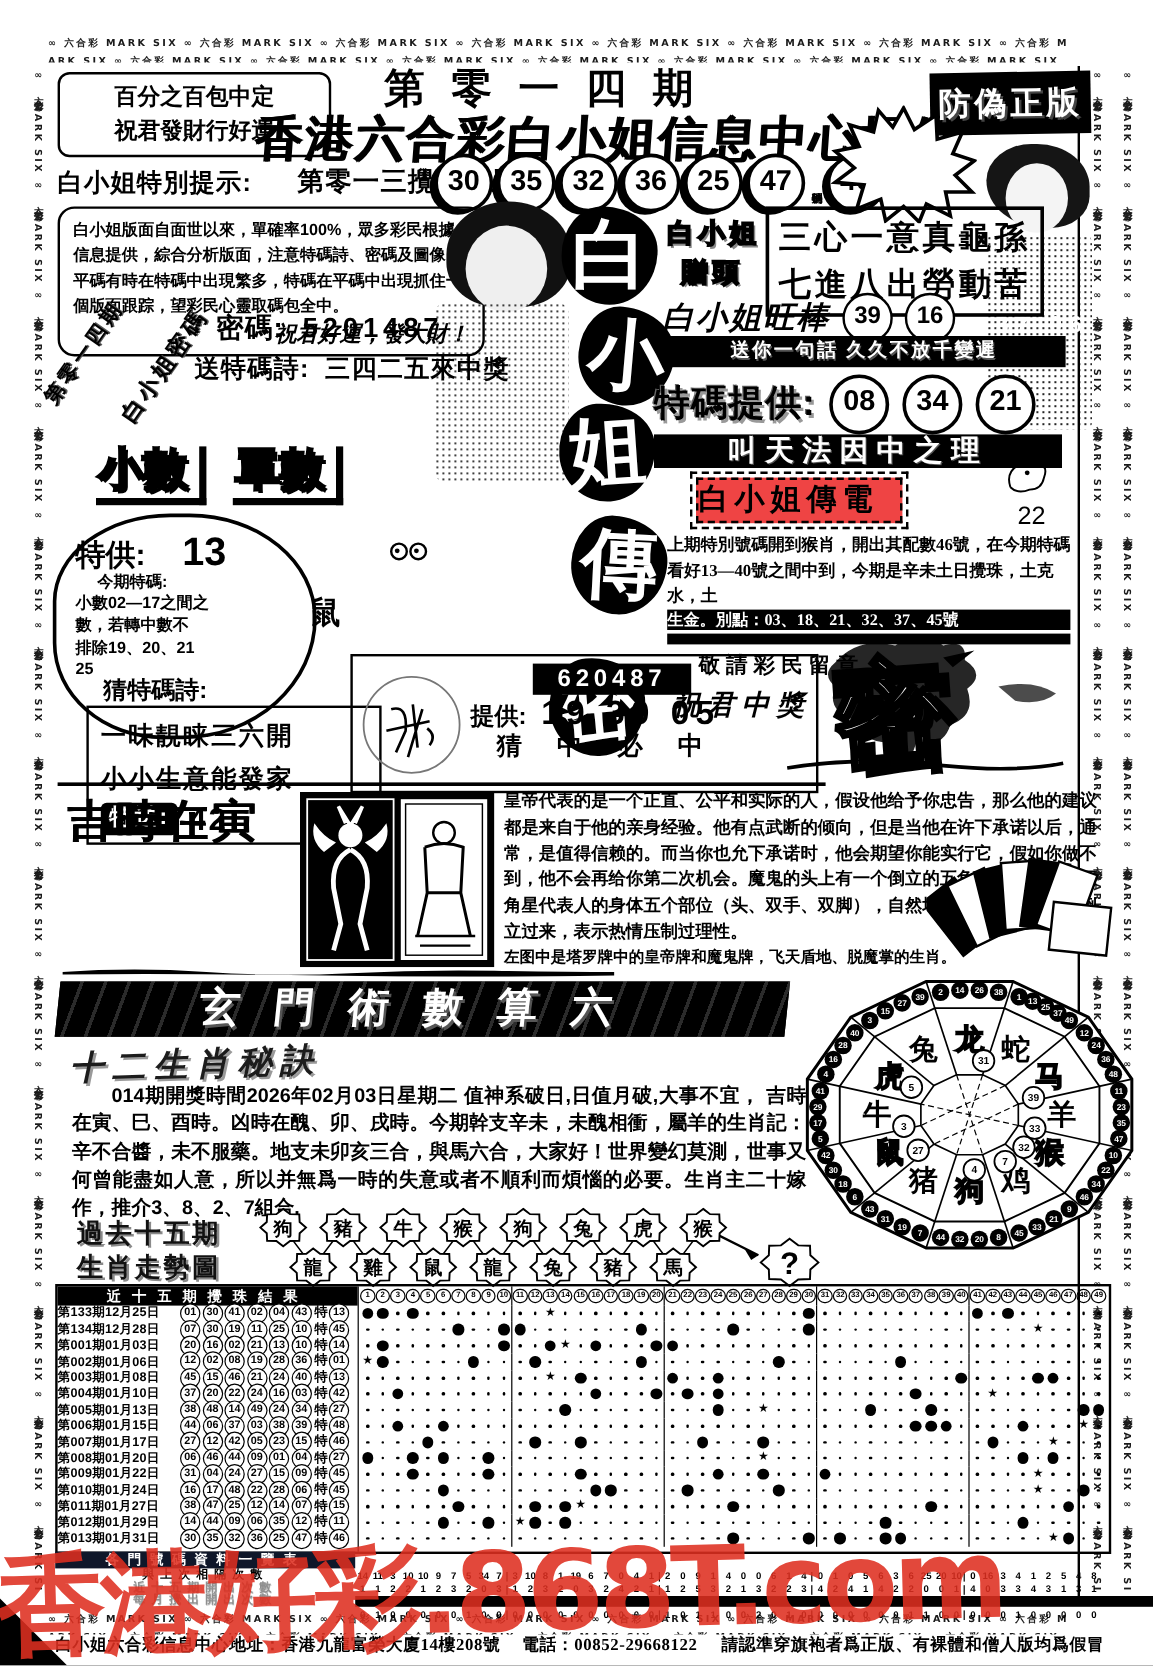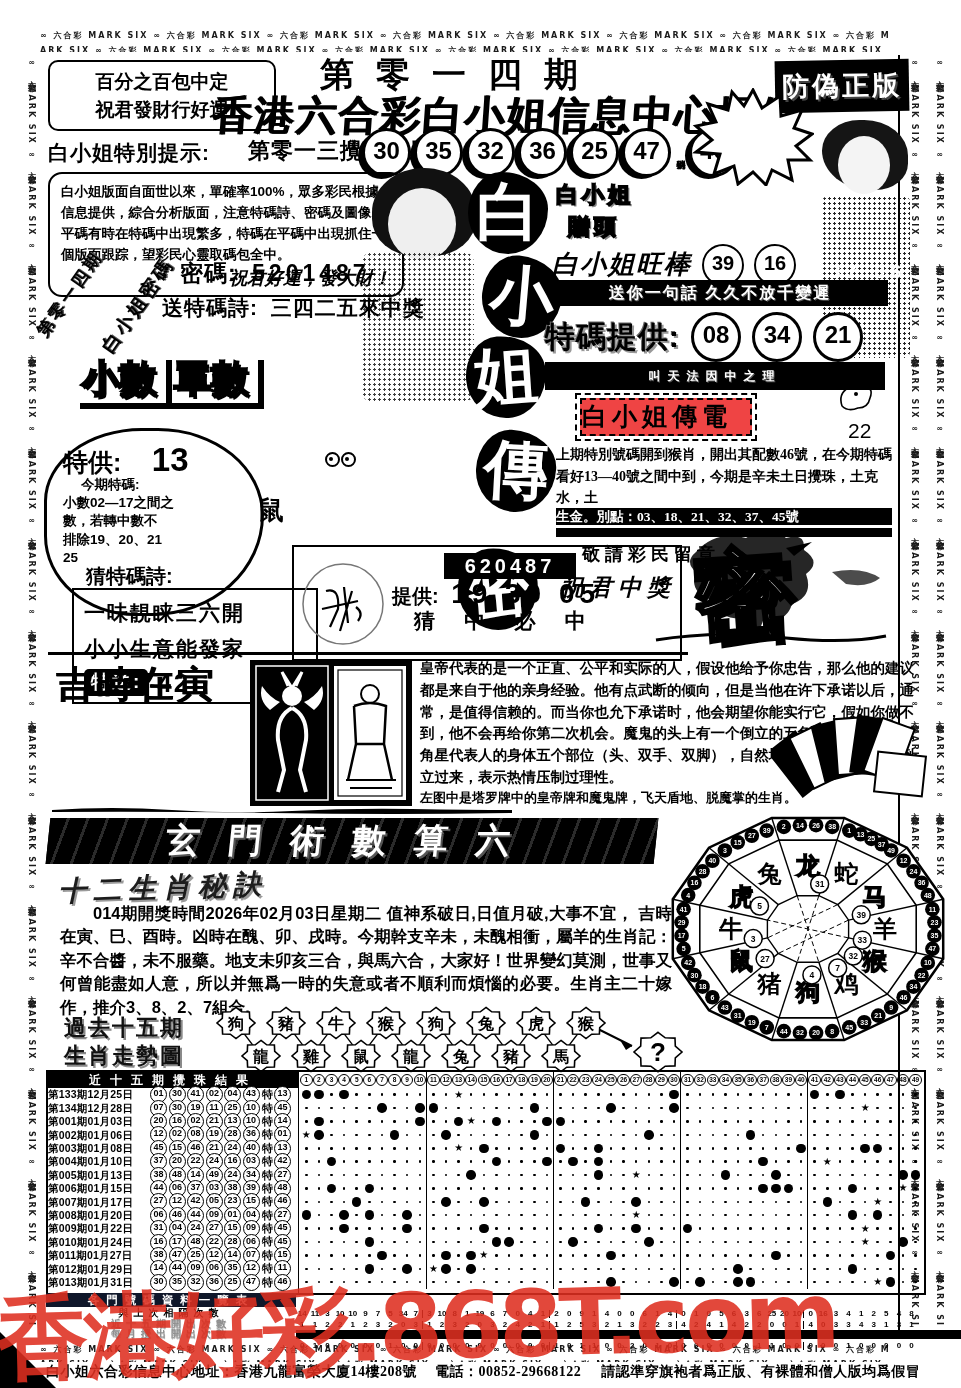--- a/index.html
+++ b/index.html
@@ -146,21 +146,21 @@
   <div class="abs rot" style="left:98px;top:345px;font-size:19px">白小姐密碼</div>
   <div class="abs kline" style="left:180px;top:262px">
     <span>密碼:</span>
     <span style="letter-spacing:4px;margin-left:8px">5201487</span>
   </div>
   <div class="abs kline" style="left:162px;top:297px;font-size:21px">
     <span>送特碼詩:</span>
     <span style="margin-left:6px">三四二五來中獎</span>
   </div>
 
-  <div class="abs" style="left:80px;top:360px;display:flex;">
+  <div class="abs" style="left:80px;top:372px;display:flex;gap:22px">
     <span class="bubble-h">小數</span>
     <span class="bubble-h">單數</span>
   </div>
   <div class="abs cloud" style="left:44px;top:428px;width:190px;height:170px">
     <div><span class="tg">特供:</span>
       <span class="tgv">13</span></div>
     <div class="ln" style="margin-left:18px">今期特碼:</div>
     <div class="ln">小數02—17之間之</div>
     <div class="ln">數，若轉中數不</div>
     <div class="ln">排除19、20、21</div>
@@ -179,33 +179,37 @@
   <span class="artchar" style="left:476px;top:430px;transform:rotate(3deg)">傳</span>
   <span class="artchar" style="left:458px;top:548px;transform:rotate(-5deg)">密</span>
 
   <div class="abs" style="left:822px;top:120px;width:86px;height:70px;background:#151515;border-radius:46% 54% 40% 60%"></div>
   <div class="abs" style="left:838px;top:136px;width:52px;height:58px;background:#f4f4f4;border-radius:50%"></div>
   <div class="abs speckle" style="left:822px;top:196px;width:88px;height:162px;opacity:.85;border-radius:6px"></div>
   <div class="abs" style="left:830px;top:262px;color:#fff;font:900 19px/1 sans-serif;letter-spacing:6px">37 06</div>
 
   <div class="abs outline-t" style="left:556px;top:184px">白小姐</div>
   <div class="abs outline-t" style="left:568px;top:216px">贈頭</div>
+  <div class="abs couplet" style="left:638px;top:172px">
+    <div>三心一意真龜孫</div>
+    <div>七進八出勞動苦</div>
+  </div>
   <div class="abs" style="left:552px;top:244px;display:flex;align-items:center;gap:10px">
     <span class="wb-label">白小姐旺棒</span>
     <span class="circle-n">39</span>
     <span class="circle-n">16</span>
   </div>
   <div class="abs blkbar" style="left:552px;top:280px;width:336px;height:26px">送你一句話 久久不放千變遲</div>
   <div class="abs" style="left:545px;top:312px;display:flex;align-items:center;gap:11px">
     <span class="teema-l">特碼提供:</span>
     <span class="circle-b">08</span>
     <span class="circle-b">34</span>
     <span class="circle-b">21</span>
   </div>
-  <div class="abs blkbar" style="left:545px;top:362px;width:340px;height:28px;font-size:12px;line-height:28px;letter-spacing:7px">叫天法因中之理</div>
+  <div class="abs blkbar" style="left:545px;top:362px;width:340px;height:28px;font-size:24px;line-height:28px;letter-spacing:7px">叫天法因中之理</div>
 
   <div class="abs cd-title" style="left:580px;top:398px;width:168px">白小姐傳電</div>
   <div class="abs cd-body" style="left:556px;top:444px;width:336px">上期特別號碼開到猴肖，開出其配數46號，在今期特碼看好13—40號之間中到，今期是辛未土日攪珠，土克水，土</div>
   <div class="abs" style="left:556px;top:508px;width:336px;height:17px;background:#000;color:#fff;font:700 13.5px/17px 'Liberation Serif',serif">生金。別點：03、18、21、32、37、45號</div>
   <div class="abs" style="left:556px;top:528px;width:336px;height:9px;background:#000"></div>
   <div class="abs cd-note" style="left:582px;top:545px">敬請彩民留意！</div>
   <div class="abs cd-wish" style="left:560px;top:576px">祝君中獎</div>
   <div class="abs" style="left:848px;top:420px;font:400 21px/1 sans-serif">22</div>
   <svg class="abs" style="left:834px;top:376px" width="42" height="40" viewBox="0 0 42 40">
     <path d="M8 30 Q4 18 14 12 Q20 4 30 8 Q40 12 36 22 Q34 32 24 32 Q14 36 8 30 M28 12 Q34 8 36 14" fill="none" stroke="#000" stroke-width="1.6"></path>

